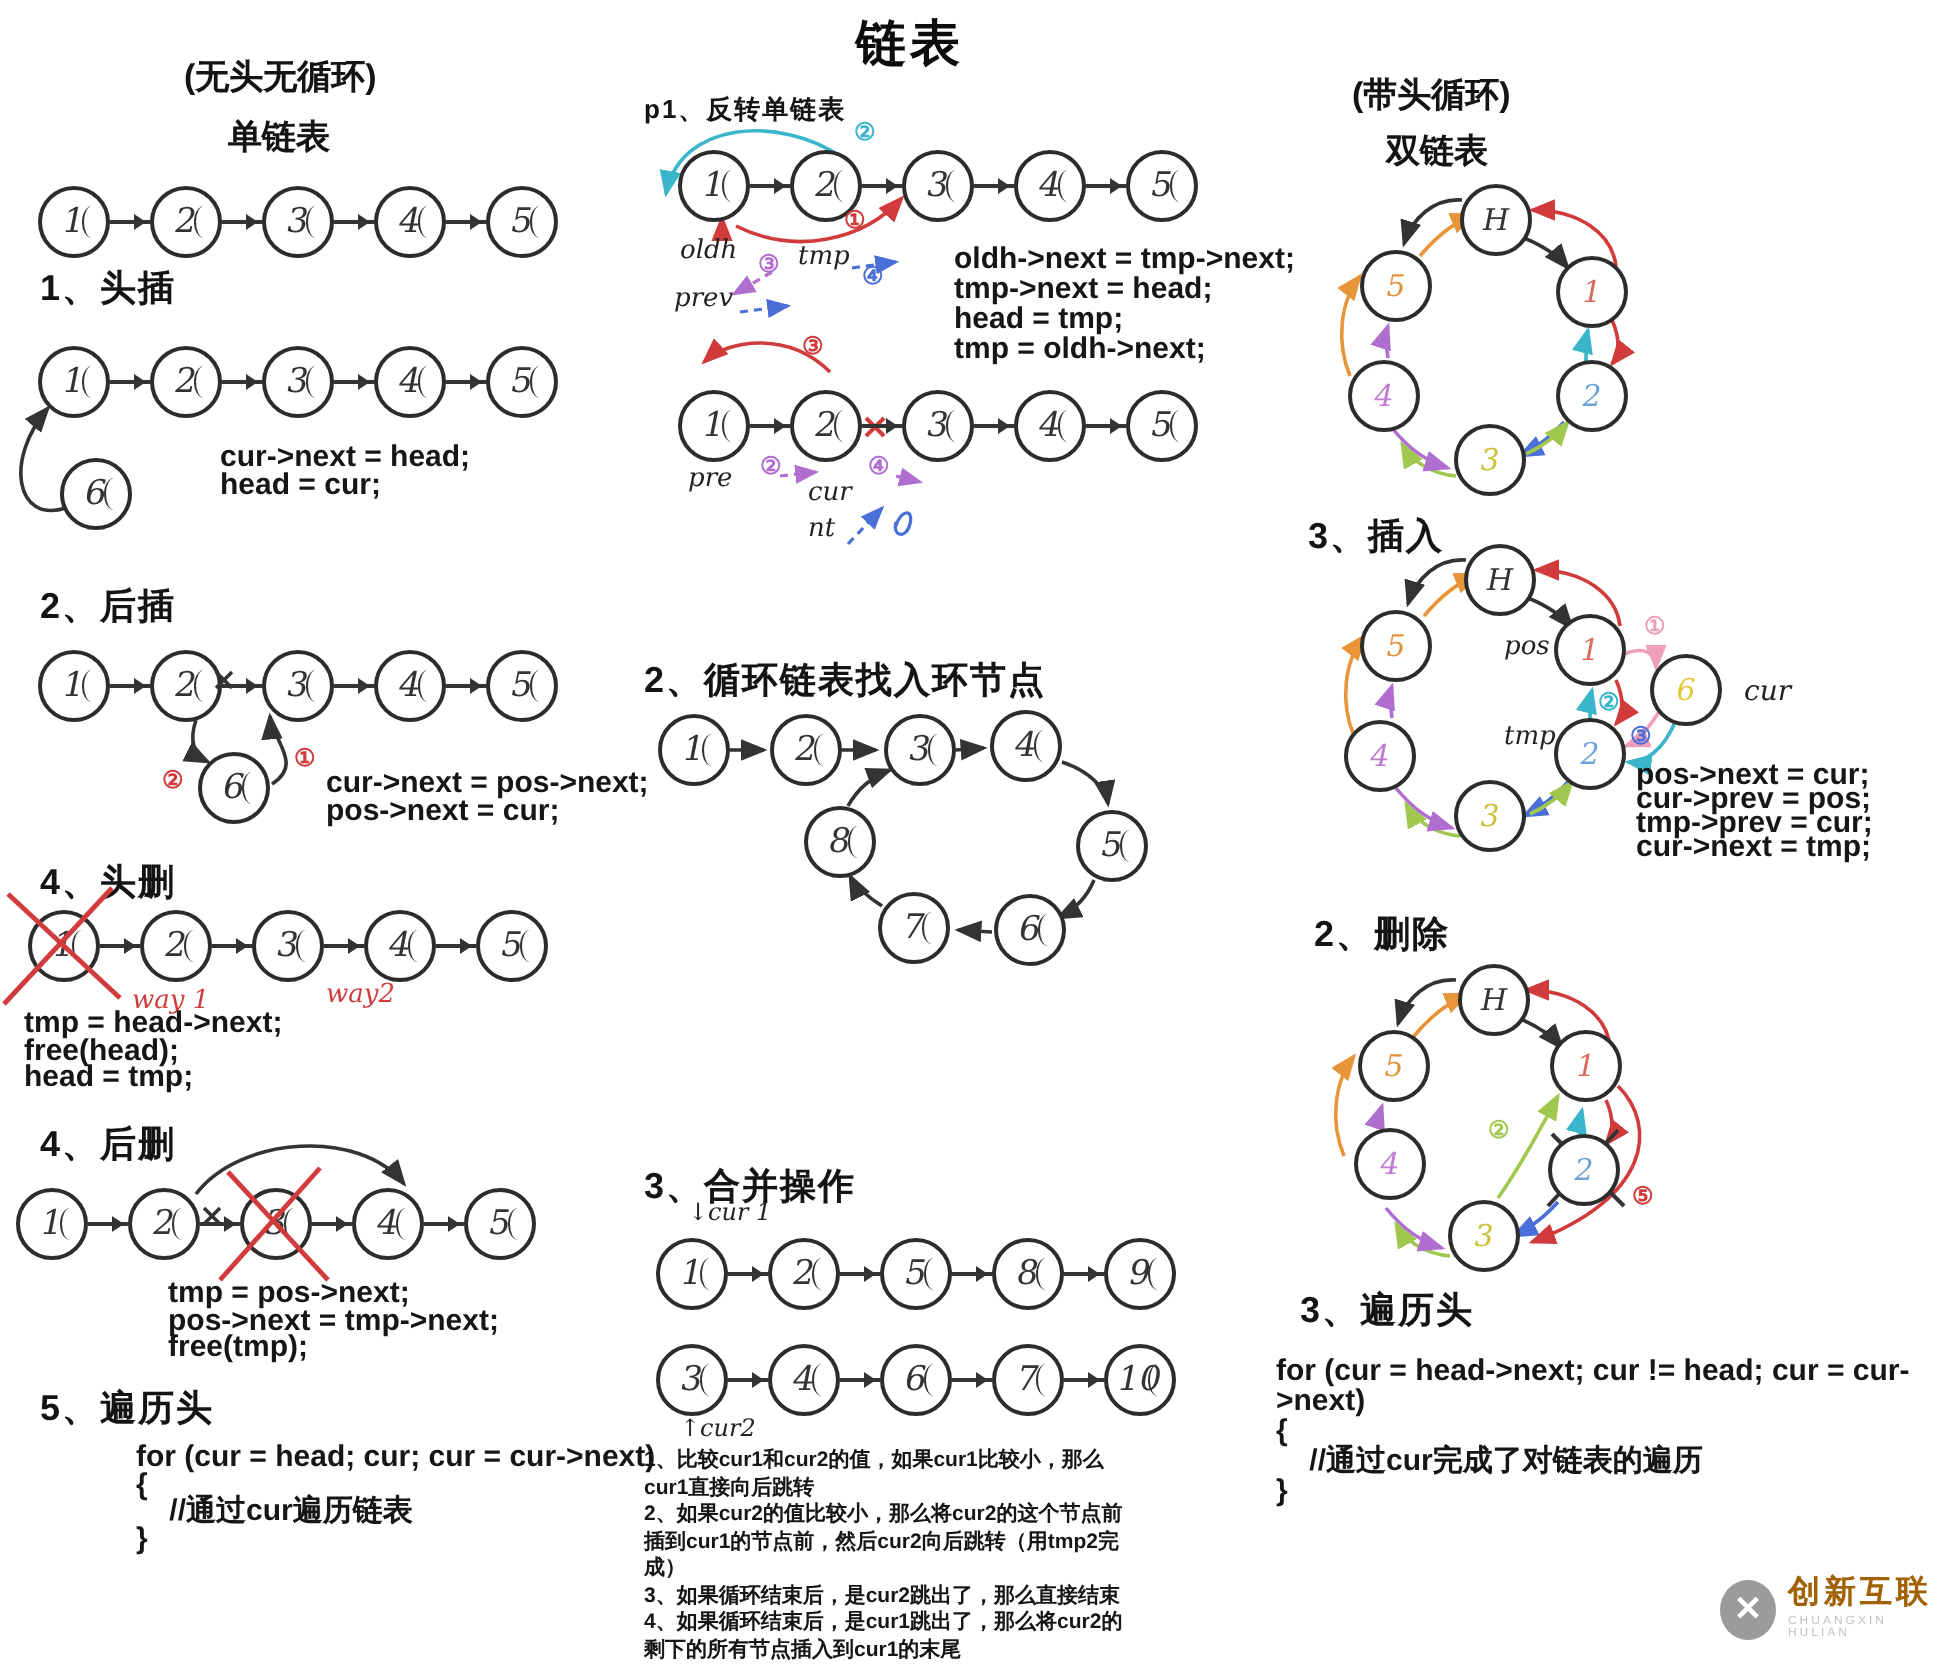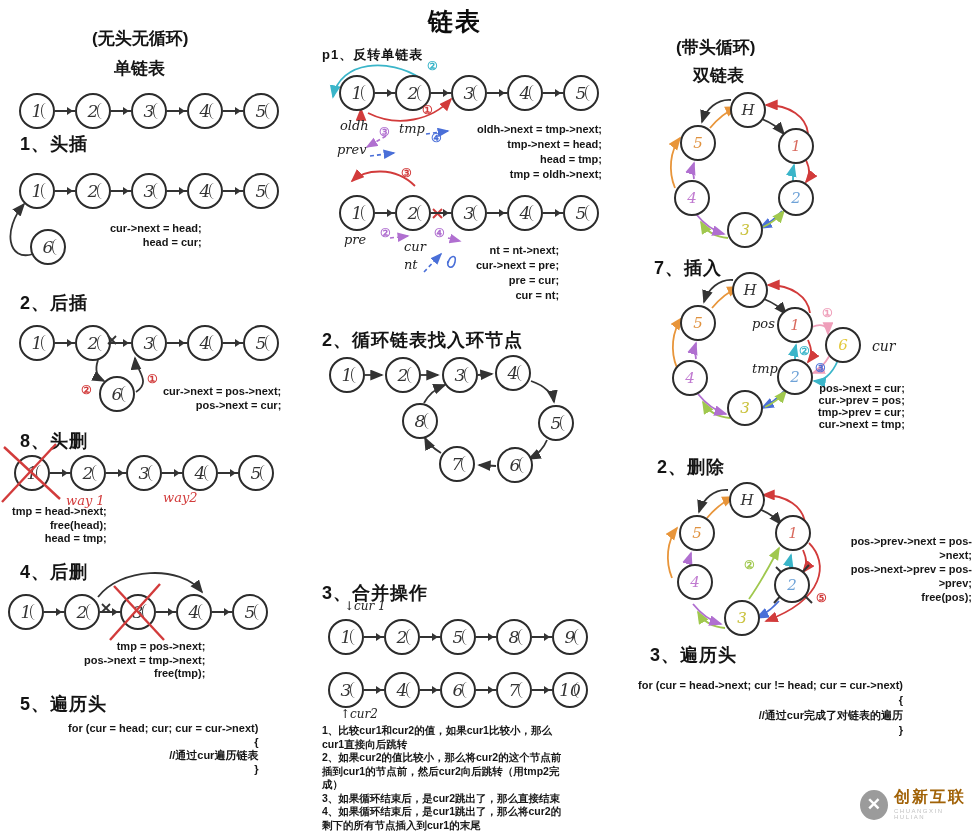--- a/index.html
+++ b/index.html
@@ -1,21 +1,21 @@
 <!DOCTYPE html>
 <html><head>
 <meta charset="utf-8">
 <style>
   html,body{margin:0;padding:0;background:#fff;}
   .page{position:relative;width:972px;height:833px;background:#fff;overflow:hidden;
         font-family:"Liberation Sans",sans-serif;color:#111;}
   .sec{position:absolute;font-weight:700;font-size:18px;color:#141414;letter-spacing:1px;}
   .h17{position:absolute;font-weight:700;font-size:17px;color:#141414;}
   .title{position:absolute;font-weight:700;font-size:25px;color:#0d0d0d;letter-spacing:2px;}
-  .code{position:absolute;font-weight:700;font-size:11px;line-height:13.5px;color:#161616;white-space:pre-wrap;text-align:right;}
+  .code{position:absolute;font-weight:700;font-size:15px;line-height:13.5px;color:#161616;white-space:pre-wrap;}
   .note{position:absolute;font-weight:700;font-size:10.5px;line-height:13.5px;color:#161616;white-space:pre-line;}
   .chain{position:absolute;display:flex;align-items:center;}
   .nd{box-sizing:border-box;flex:0 0 auto;width:36px;height:36px;border:2px solid #2c2c2c;border-radius:50%;
       display:flex;align-items:center;justify-content:center;
       font-family:"DejaVu Serif",serif;font-style:italic;font-size:17px;color:#333;position:relative;background:#fff;}
   .nd::after{content:"";position:absolute;right:2px;top:8px;width:9px;height:16px;
       border-left:1.6px solid #333;border-radius:50%;}
   .nd-abs{position:absolute;display:flex;}
   .lk{width:20px;height:1.8px;background:#333;position:relative;flex:0 0 auto;}
   .lk::after{content:"";position:absolute;right:-2px;top:-3.4px;border:4px solid transparent;border-left:6px solid #333;}
@@ -121,21 +121,21 @@
     <line x1="46" y1="6" x2="38" y2="14" stroke="#333" stroke-width="1.8"></line>
     <path d="M28,30 C24,42 28,48 34,51" fill="none" stroke="#333" stroke-width="1.8" marker-end="url(#mk-k)"></path>
     <path d="M66,62 C82,52 66,40 65,28" fill="none" stroke="#333" stroke-width="1.8" marker-end="url(#mk-k)"></path>
   </svg>
   <div class="nd nd-abs" style="left:99px;top:376px">6</div>
   <div class="cd red" style="left:81px;top:383px">②</div>
   <div class="cd red" style="left:147px;top:372px">①</div>
   <div class="code" style="left:163px;top:385px">cur-&gt;next = pos-&gt;next;
 pos-&gt;next = cur;</div>
 
-  <div class="sec" style="left:20px;top:429px">8、头删</div>
+  <div class="sec" style="left:20px;top:429px">4、头删</div>
   <div class="chain" style="left:14px;top:455px">
     <span class="nd">1</span>
       <span class="lk"></span>
     <span class="nd">2</span>
       <span class="lk"></span>
     <span class="nd">3</span>
       <span class="lk"></span>
     <span class="nd">4</span>
       <span class="lk"></span>
     <span class="nd">5</span>
@@ -231,24 +231,20 @@
     <span class="nd">4</span>
       <span class="lk"></span>
     <span class="nd">5</span>
   </div>
   <div class="cd red" style="left:401px;top:166px">③</div>
   <div class="hw" style="left:344px;top:232px">pre</div>
   <div class="cd purple" style="left:380px;top:226px">②</div>
   <div class="cd purple" style="left:434px;top:226px">④</div>
   <div class="hw" style="left:404px;top:239px">cur</div>
   <div class="hw" style="left:404px;top:257px">nt</div>
-  <div class="code" style="left:476px;top:243px;line-height:15px">nt = nt-&gt;next;
-cur-&gt;next = pre;
-pre = cur;
-cur = nt;</div>
 
   <div class="sec" style="left:322px;top:328px">2、循环链表找入环节点</div>
   <svg class="ov" style="left:320px;top:350px" width="270" height="155">
     <path d="M45,25 L62,25" fill="none" stroke="#333" stroke-width="1.8" marker-end="url(#mk-k)"></path>
     <path d="M101,25 L118,25" fill="none" stroke="#333" stroke-width="1.8" marker-end="url(#mk-k)"></path>
     <path d="M158,25 L172,24" fill="none" stroke="#333" stroke-width="1.8" marker-end="url(#mk-k)"></path>
     <path d="M211,31 C226,36 233,45 234,52" fill="none" stroke="#333" stroke-width="1.8" marker-end="url(#mk-k)"></path>
     <path d="M227,90 C223,100 215,106 209,109" fill="none" stroke="#333" stroke-width="1.8" marker-end="url(#mk-k)"></path>
     <path d="M176,116 L159,115" fill="none" stroke="#333" stroke-width="1.8" marker-end="url(#mk-k)"></path>
     <path d="M121,103 C113,98 107,92 105,88" fill="none" stroke="#333" stroke-width="1.8" marker-end="url(#mk-k)"></path>
@@ -310,21 +306,21 @@
     <path d="M50,43 C60,31 70,25 77,22" fill="none" stroke="#e8953a" stroke-width="1.8" marker-end="url(#mk-o)"></path>
     <path d="M71,15 C57,14 46,24 42,37" fill="none" stroke="#333" stroke-width="1.8" marker-end="url(#mk-k)"></path>
   </svg>
   <div class="rn" style="left:730px;top:92px">H</div>
   <div class="rn dc-r" style="left:778px;top:128px">1</div>
   <div class="rn dc-b" style="left:778px;top:180px">2</div>
   <div class="rn dc-y" style="left:727px;top:212px">3</div>
   <div class="rn dc-p" style="left:674px;top:180px">4</div>
   <div class="rn dc-o" style="left:680px;top:125px">5</div>
 
-  <div class="sec" style="left:654px;top:256px">7、插入</div>
+  <div class="sec" style="left:654px;top:256px">3、插入</div>
   <svg class="ov" style="left:662px;top:265px" width="250" height="170">
     <path d="M102,34 C112,38 119,43 124,49" fill="none" stroke="#333" stroke-width="1.8" marker-end="url(#mk-k)"></path>
     <path d="M148,48 C146,32 130,20 106,20" fill="none" stroke="#d23b3b" stroke-width="1.8" marker-end="url(#mk-r)"></path>
     <path d="M146,75 C150,84 150,92 146,97" fill="none" stroke="#d23b3b" stroke-width="1.8" marker-end="url(#mk-r)"></path>
     <path d="M133,97 C133,90 133,84 134,80" fill="none" stroke="#3ab5c9" stroke-width="1.8" marker-end="url(#mk-c)"></path>
     <path d="M122,126 C114,135 106,140 100,143" fill="none" stroke="#4a6fd8" stroke-width="1.8" marker-end="url(#mk-b)"></path>
     <path d="M103,142 C112,138 119,132 124,126" fill="none" stroke="#a0c84e" stroke-width="1.8" marker-end="url(#mk-g)"></path>
     <path d="M68,153 C56,152 46,146 41,137" fill="none" stroke="#a0c84e" stroke-width="1.8" marker-end="url(#mk-g)"></path>
     <path d="M36,129 C44,139 54,146 64,149" fill="none" stroke="#b06fd0" stroke-width="1.8" marker-end="url(#mk-p)"></path>
     <path d="M34,94 C33,87 33,81 34,78" fill="none" stroke="#b06fd0" stroke-width="1.8" marker-end="url(#mk-p)"></path>
@@ -372,23 +368,20 @@
     <line x1="152" y1="90" x2="117" y2="128" stroke="#333" stroke-width="2"></line>
   </svg>
   <div class="rn" style="left:729px;top:482px">H</div>
   <div class="rn dc-r" style="left:775px;top:515px">1</div>
   <div class="rn dc-b" style="left:774px;top:567px">2</div>
   <div class="rn dc-y" style="left:724px;top:600px">3</div>
   <div class="rn dc-p" style="left:677px;top:564px">4</div>
   <div class="rn dc-o" style="left:679px;top:515px">5</div>
   <div class="cd green" style="left:744px;top:558px">②</div>
   <div class="cd red" style="left:816px;top:591px">⑤</div>
-  <div class="code" style="left:828px;top:534px;line-height:14px">pos-&gt;prev-&gt;next = pos-&gt;next;
-pos-&gt;next-&gt;prev = pos-&gt;prev;
-free(pos);</div>
 
   <div class="sec" style="left:650px;top:643px">3、遍历头</div>
   <div class="code" style="left:638px;top:678px;line-height:15px">for (cur = head-&gt;next; cur != head; cur = cur-&gt;next)
 {
     //通过cur完成了对链表的遍历
 }</div>
 
   <div class="wm">
     <div class="wm-logo">✕</div>
     <div>

